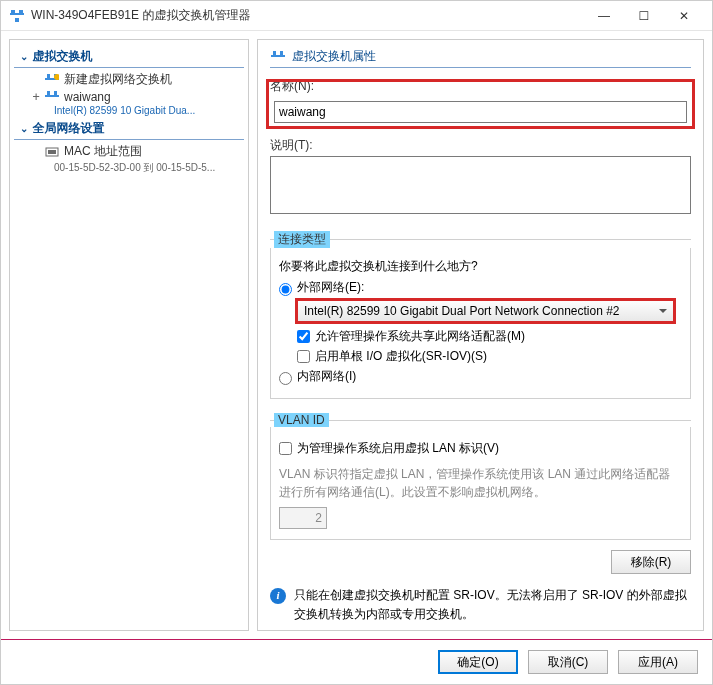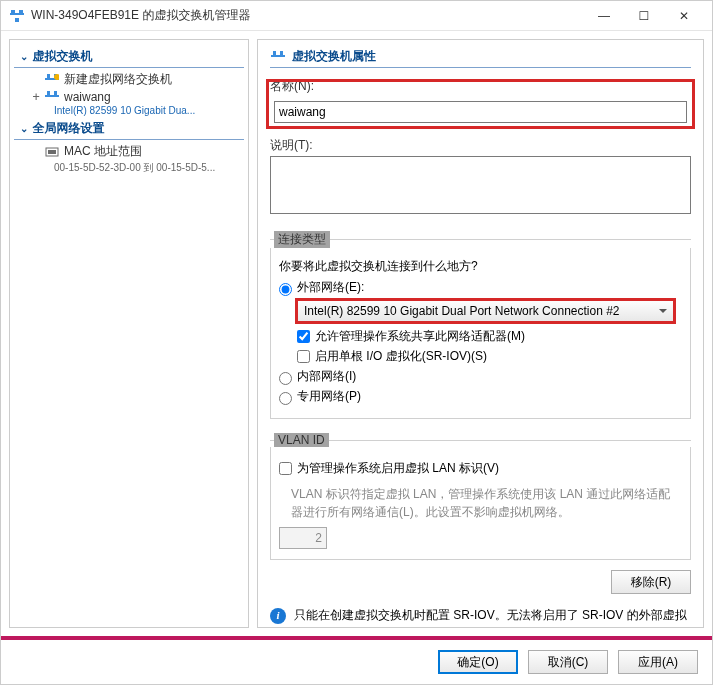--- a/index.html
+++ b/index.html
@@ -11,45 +11,45 @@
 .content { flex: 1; display: flex; padding: 8px; gap: 0; overflow: hidden; }
 .sidebar { width: 240px; border: 1px solid #ccc; display: flex; flex-direction: column; background: #fff; margin-right: 8px; }
 .tree { flex: 1; overflow: auto; padding: 4px 0; }
 .section-hdr { display: flex; align-items: center; padding: 2px 6px; color: #0a4b8c; font-weight: bold; border-bottom: 1px solid #7da2ce; margin: 2px 4px 2px 4px; }
 .section-hdr .chev { margin-right: 4px; font-size: 10px; color:#0a4b8c; }
 .tree-item { display: flex; align-items: center; padding: 1px 6px 1px 20px; color: #333; cursor: default; }
 .tree-item .exp { width: 12px; text-align: center; color: #666; margin-right: 2px; font-family: monospace; }
 .tree-item .ico { width: 16px; height: 14px; margin-right: 4px; display: inline-flex; align-items:center; justify-content:center; }
 .tree-sub { padding-left: 44px; color: #1a66b3; font-size: 10px; white-space: nowrap; overflow: hidden; text-overflow: ellipsis; }
 .main { flex: 1; border: 1px solid #ccc; padding: 8px 12px; overflow: auto; position: relative; }
-.main-hdr { display: flex; align-items: center; color: #0a4b8c; font-weight: bold; border-bottom: 1px solid #7da2ce; padding-bottom: 2px; margin-bottom: 10px; }
+.main-hdr { display: flex; align-items: center; color: #0a4b8c; font-weight: normal; border-bottom: 1px solid #7da2ce; padding-bottom: 2px; margin-bottom: 10px; }
 .main-hdr .ico { width: 16px; height: 14px; margin-right: 6px; display:inline-flex; align-items:center; justify-content:center; }
 .field-label { color: #333; margin-bottom: 2px; }
 .text-input { width: 100%; border: 1px solid #7a7a7a; padding: 2px 4px; height: 22px; font-size: 12px; background:#fff; }
 .textarea { width: 100%; border: 1px solid #7a7a7a; height: 58px; padding: 2px 4px; font-size: 12px; resize: none; background:#fff; }
 .highlight-red { outline: 3px solid #d62828; outline-offset: -1px; }
 .group { margin-top: 14px; }
 .group-box { border: 1px solid #d0d0d0; border-top: none; padding: 10px 16px 10px 8px; position: relative; }
 .group-line { display:flex; align-items:center; }
-.group-line .title-text { color:#333; background:#a3a3a3; padding:0 4px; }
+.group-line .title-text { color:#333; background:#7dd3fc; padding:0 4px; }
 .group-line::before, .group-line::after { content:""; flex:1; border-top:1px solid #d0d0d0; }
 .group-line::before { margin-right:0; max-width:4px; }
 .radio-row { display: flex; align-items: flex-end; margin: 3px 0; }
 .radio-row input[type=radio] { margin-right: 5px; }
 .cb-row { display: flex; align-items: center; margin: 3px 0 3px 18px; }
 .cb-row input[type=checkbox] { margin-right: 5px; }
 .dropdown { margin: 4px 0 6px 18px; border: 1px solid #7a7a7a; height: 22px; display: flex; align-items: center; padding: 0 16px 0 6px; position: relative; background: linear-gradient(#fdfdfd,#e8e8e8); text-align: center; }
 .dropdown::after { content: ""; position: absolute; right: 6px; top: 8px; border: 4px solid transparent; border-top-color: #555; }
 .vlan-note { color: #888; margin: 8px 0 6px 18px; line-height: 1.5; }
 .spin { margin-left: 18px; width: 48px; height: 22px; border: 1px solid #aaa; text-align: right; padding: 0 4px; background: #f3f3f3; color: #888; }
 .btn-row-right { text-align: right; margin-top: 10px; margin-bottom:6px; }
 .btn { min-width: 80px; height: 24px; border: 1px solid #adadad; background: linear-gradient(#fdfdfd,#e8e8e8); padding: 0 12px; cursor: default; }
 .info-row { display: flex; margin-top: 12px; line-height: 1.6; }
 .info-row .info-ico { width: 16px; height: 16px; border-radius: 50%; background: #1977d4; color: #fff; display: inline-flex; align-items: center; justify-content: center; font-size: 11px; font-weight: bold; margin-right: 8px; flex-shrink: 0; margin-top:2px; font-style: italic; font-family: Georgia, serif; }
-.footer { border-top: 4px solid #be185d; padding: 10px 14px; display: flex; justify-content: flex-end; gap: 10px; align-items: flex-end; }
+.footer { border-top: 1px solid #be185d; padding: 10px 14px; display: flex; justify-content: flex-end; gap: 10px; align-items: flex-end; }
 .footer .btn.primary { border-color: #0078d7; box-shadow: inset 0 0 0 1px #0078d7; }
 .name-wrap { position: relative; margin-bottom: 10px; padding:4px; }
 .name-wrap::before { content:""; position:absolute; left:-4px; right:-4px; top:-18px; bottom:-2px; border:3px solid #d62828; pointer-events:none; }
 </style>
 </head>
 <body>
 
 <div class="titlebar">
   <span class="icon">
     <svg width="14" height="12" viewBox="0 0 14 12">
@@ -153,37 +153,33 @@
           <span>允许管理操作系统共享此网络适配器(M)</span>
         </div>
         <div class="cb-row">
           <input type="checkbox" style="">
           <span>启用单根 I/O 虚拟化(SR-IOV)(S)</span>
         </div>
         <div class="radio-row">
           <input type="radio" style="">
           <span>内部网络(I)</span>
         </div>
-        <div class="radio-row">
-          <input type="radio" style="">
-          <span>专用网络(P)</span>
-        </div>
       </div>
     </div>
 
     <div class="group">
       <div class="group-line">
           <span class="title-text">VLAN ID</span>
         </div>
       <div class="group-box">
         <div class="cb-row" style="margin-left:0">
           <input type="checkbox" style="">
           <span>为管理操作系统启用虚拟 LAN 标识(V)</span>
         </div>
-        <div class="vlan-note" style="margin-left:12px">VLAN 标识符指定虚拟 LAN，管理操作系统使用该 LAN 通过此网络适配器进行所有网络通信(L)。此设置不影响虚拟机网络。</div>
+        <div class="vlan-note" style="margin-left:0">VLAN 标识符指定虚拟 LAN，管理操作系统使用该 LAN 通过此网络适配器进行所有网络通信(L)。此设置不影响虚拟机网络。</div>
         <input class="spin" style="margin-left: 0px;" disabled="" value="2">
       </div>
     </div>
 
     <div class="btn-row-right">
       <button class="btn">移除(R)</button>
     </div>
 
     <div class="info-row">
       <span class="info-ico">i</span>

